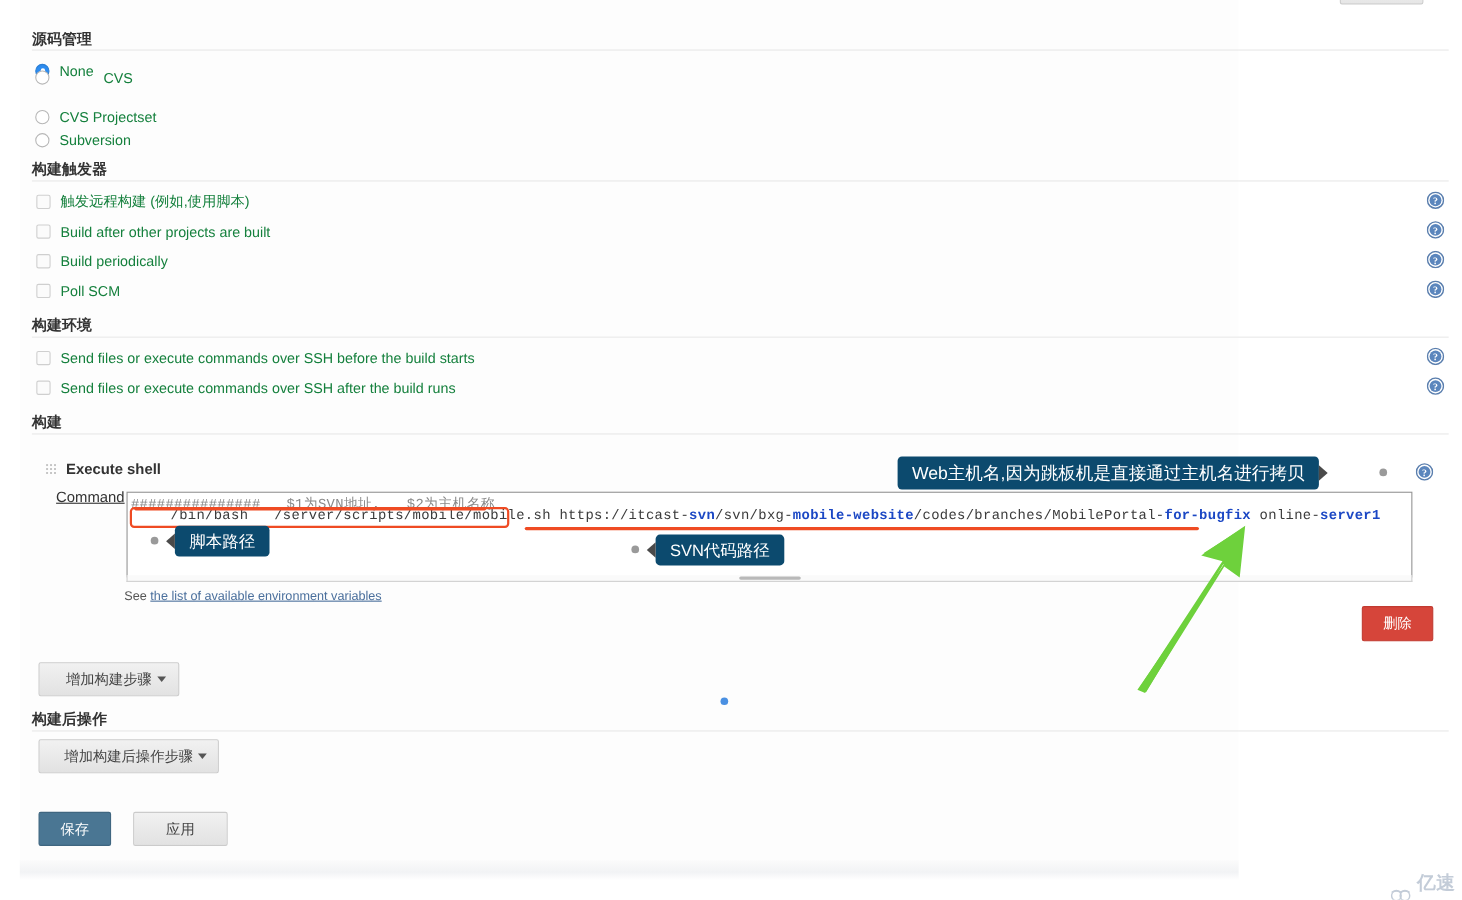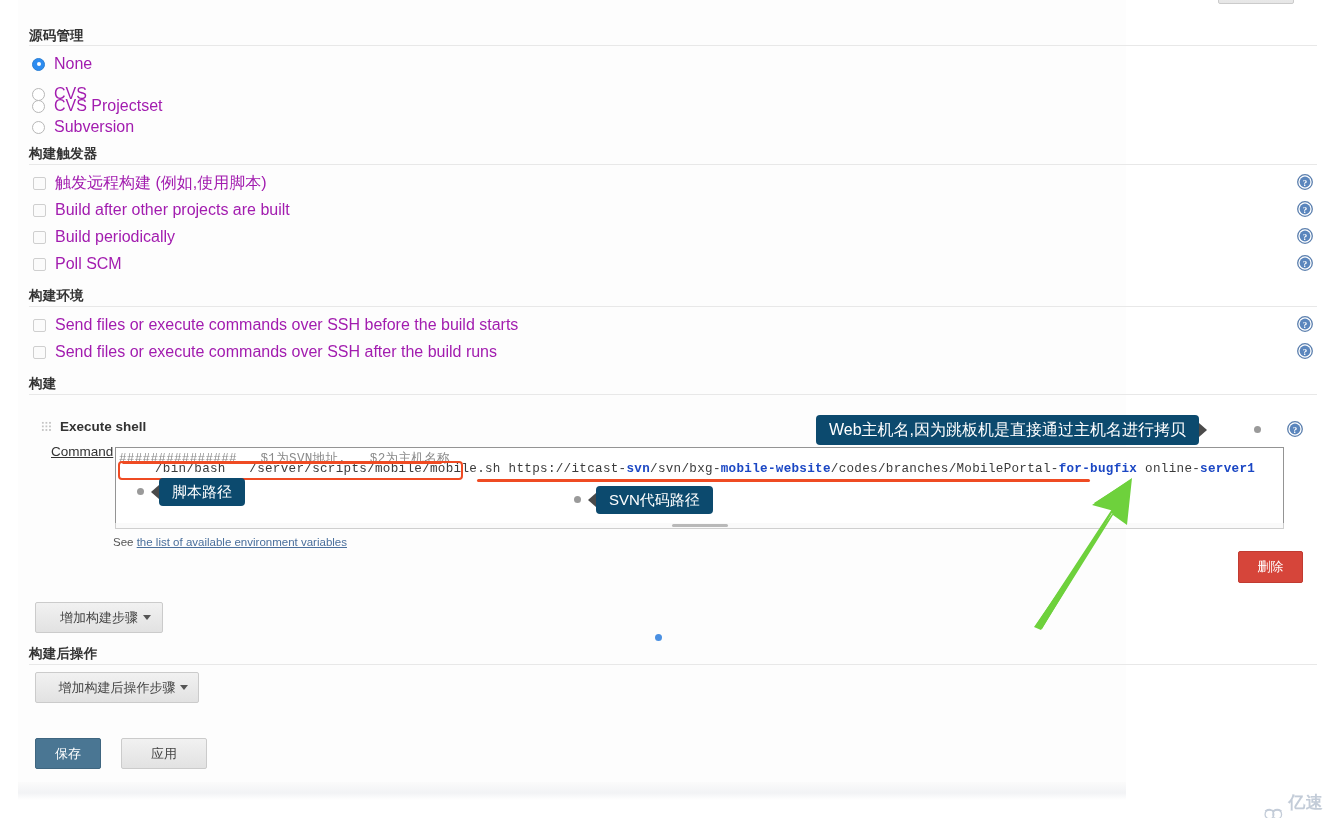--- a/index.html
+++ b/index.html
@@ -71,22 +71,22 @@
   }
   .radio.on:after {
     content:"";
     position:absolute;
     left:3.5px; top:3.5px;
     width:4px;height:4px;border-radius:50%;
     background:#fff;
   }
   .radio-label, .check-label {
     margin-left: 9px;
-    font-size: 16px;
-    color: #a21caf;
+    font-size: 13px;
+    color: #15803d;
     white-space: nowrap;
   }
   .cbox {
     width: 13px; height: 13px;
     border: 1px solid #cfcfcf;
     background: #fbfbfb;
     border-radius: 2px;
     box-sizing: border-box;
     flex: none;
   }
@@ -299,21 +299,21 @@
 
   <div class="btn-topcut">高级…</div>
 
   <div class="sec-head" style="left:29px; top:27px;">源码管理</div>
   <div class="sec-rule" style="top:45px;"></div>
 
   <div class="radio-row" style="left:32px; top:54px;">
     <span class="radio on"></span>
     <span class="radio-label">None</span>
   </div>
-  <div class="radio-row" style="left:32px; top:84px;">
+  <div class="radio-row" style="left:32px; top:60px;gap:40px;">
     <span class="radio"></span>
     <span class="radio-label">CVS</span>
   </div>
   <div class="radio-row" style="left:32px; top:96px;">
     <span class="radio"></span>
     <span class="radio-label">CVS Projectset</span>
   </div>
   <div class="radio-row" style="left:32px; top:117px;">
     <span class="radio"></span>
     <span class="radio-label">Subversion</span>

